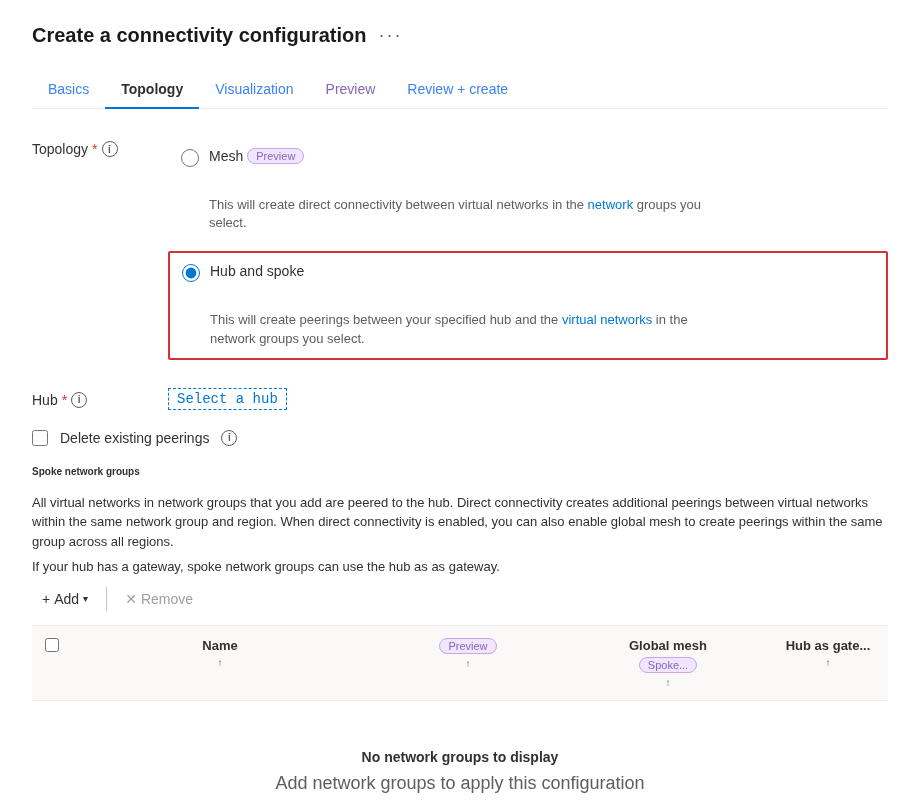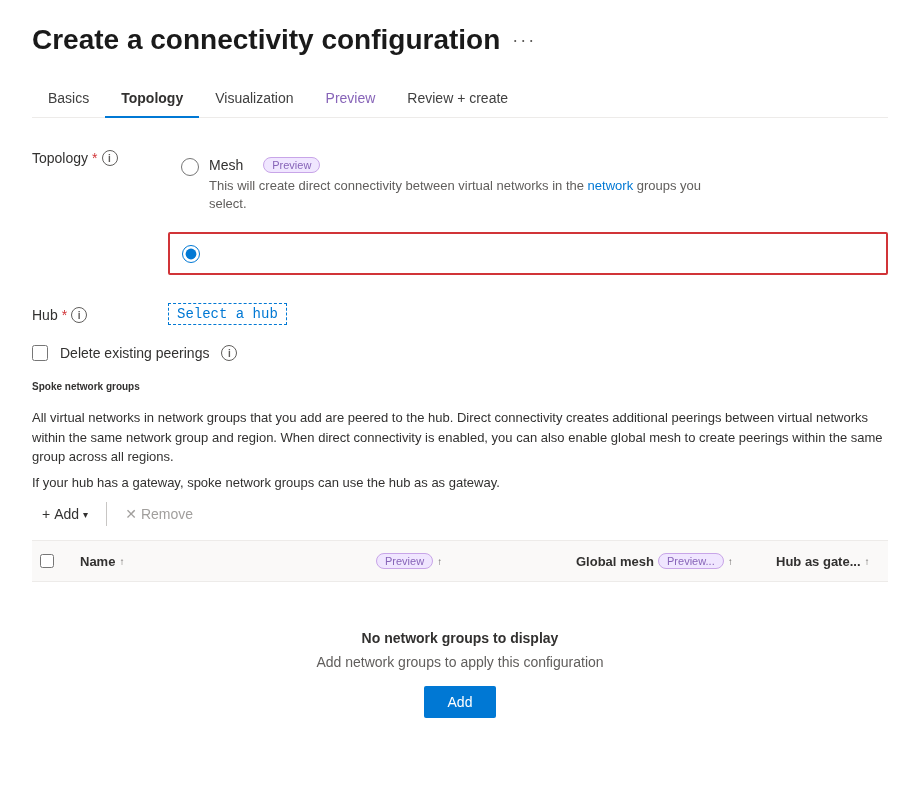--- a/index.html
+++ b/index.html
@@ -14,21 +14,21 @@
     }
 
     .page-title-row {
       display: flex;
       align-items: center;
       gap: 12px;
       margin-bottom: 24px;
     }
 
     .page-title {
-      font-size: 28px;
+      font-size: 20px;
       font-weight: 600;
       color: #1a1a1a;
     }
 
     .more-icon {
       font-size: 18px;
       color: #605e5c;
       cursor: pointer;
       letter-spacing: 2px;
     }
@@ -38,21 +38,21 @@
       display: flex;
       gap: 0;
       border-bottom: 1px solid #edebe9;
       margin-bottom: 28px;
     }
 
     .tab {
       padding: 10px 16px;
       cursor: pointer;
       font-size: 14px;
-      color: #404040;
+      color: #3b82f6;
       border-bottom: 2px solid transparent;
       margin-bottom: -1px;
       white-space: nowrap;
     }
 
     .tab.active {
       font-weight: 600;
       border-bottom: 2px solid #0078d4;
       color: #323130;
     }
@@ -133,40 +133,41 @@
 
     .radio-label-group {
       display: flex;
       flex-direction: column;
       gap: 4px;
     }
 
     .radio-title {
       display: flex;
       align-items: center;
-      gap: 20px;
+      gap: 4px;
       font-size: 14px;
       font-weight: 400;
     }
 
     .preview-badge {
       background: #f0e6ff;
       color: #8764b8;
       border: 1px solid #c8a5e8;
       border-radius: 10px;
       padding: 1px 8px;
       font-size: 11px;
       font-weight: 500;
     }
 
     .radio-desc {
       font-size: 13px;
       color: #605e5c;
       max-width: 500px;
       line-height: 1.4;
+      margin-top: 28px;
     }
 
     .radio-desc a, .link-blue {
       color: #0078d4;
       text-decoration: none;
     }
 
     
     .select-hub-link {
       color: #0078d4;
@@ -255,20 +256,21 @@
     }
 
     .th {
       font-size: 13px;
       font-weight: 600;
       color: #323130;
       padding: 4px 8px;
       display: flex;
       align-items: center;
       gap: 4px;
+      flex-direction: column;
     }
 
     .sort-icon {
       font-size: 10px;
       color: #605e5c;
     }
 
     
     .empty-state {
       display: flex;
@@ -278,21 +280,21 @@
       gap: 8px;
     }
 
     .empty-title {
       font-size: 14px;
       font-weight: 600;
       color: #323130;
     }
 
     .empty-desc {
-      font-size: 14px;
+      font-size: 18px;
       color: #605e5c;
     }
 
     .add-btn {
       background: #0078d4;
       color: #fff;
       border: none;
       padding: 8px 24px;
       font-size: 14px;
       cursor: pointer;
@@ -338,20 +340,28 @@
             <span class="preview-badge">Preview</span>
           </div>
           <div class="radio-desc">
             This will create direct connectivity between virtual networks in the <a href="#">network</a> groups you select.
           </div>
         </div>
       </div>
 
       <div class="radio-option selected">
         <input type="radio" class="radio-input" name="topology" checked="" style="">
+        <div class="radio-label-group">
+          <div class="radio-title">
+            <span>Hub and spoke</span>
+          </div>
+          <div class="radio-desc">
+            This will create peerings between your specified hub and the <a href="#">virtual networks</a> in the network groups you select.
+          </div>
+        </div>
       </div>
 
     </div>
   </div>
 
   <div class="field-row">
     <div class="field-label">
       <span>Hub</span>
       <span class="required"> *</span>
       <span class="info-icon">i</span>
@@ -393,21 +403,21 @@
         <div class="th">
           <span>Name</span>
           <span class="sort-icon">↑</span>
         </div>
         <div class="th">
           <span class="preview-badge">Preview</span>
           <span class="sort-icon">↑</span>
         </div>
         <div class="th">
           <span>Global mesh</span>
-          <span class="preview-badge">Preview...</span>
+          <span class="preview-badge">Spoke...</span>
           <span class="sort-icon">↑</span>
         </div>
         <div class="th">
           <span>Hub as gate...</span>
           <span class="sort-icon">↑</span>
         </div>
       </div>
 
       <div class="empty-state">
         <div class="empty-title">No network groups to display</div>

